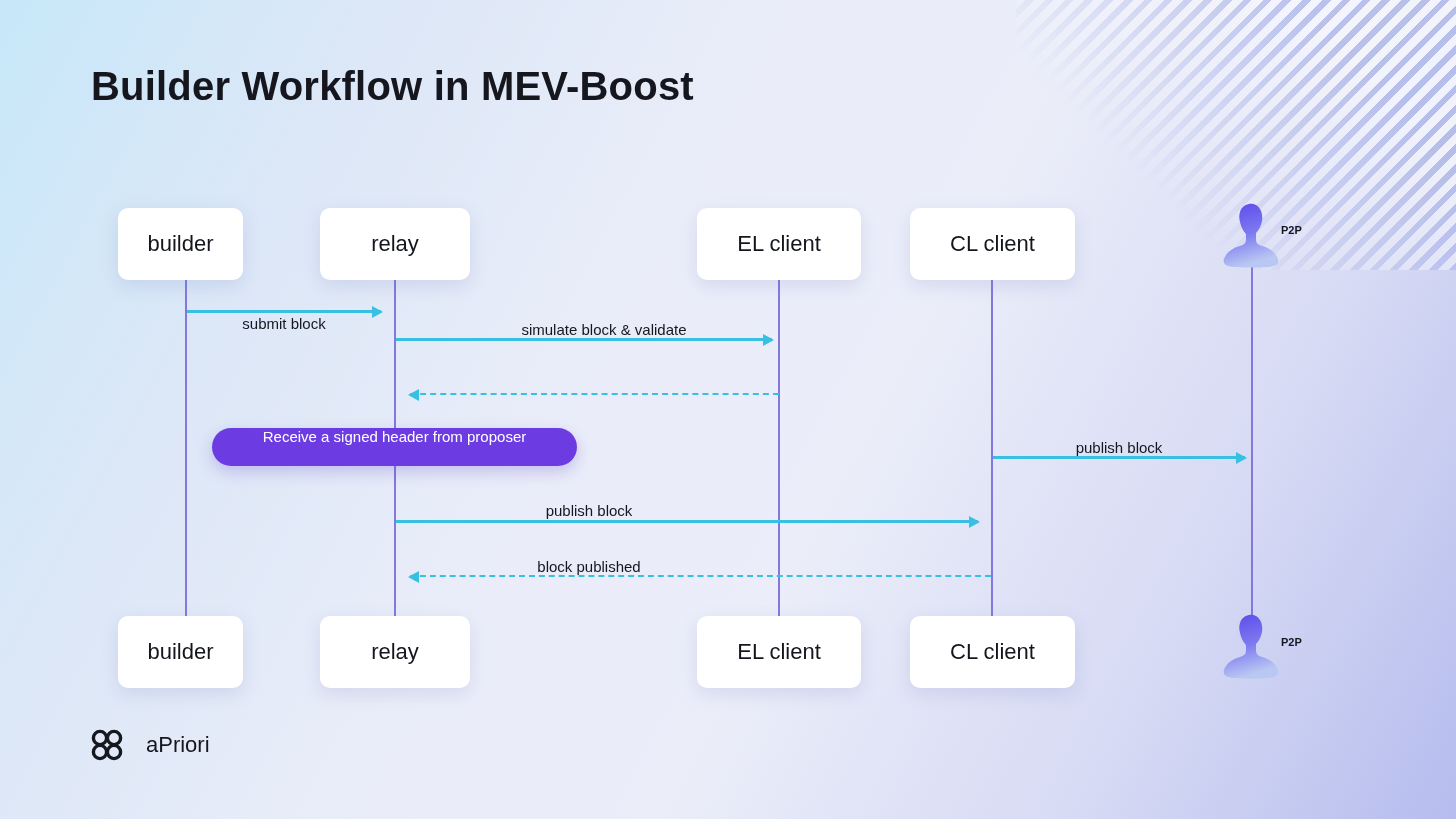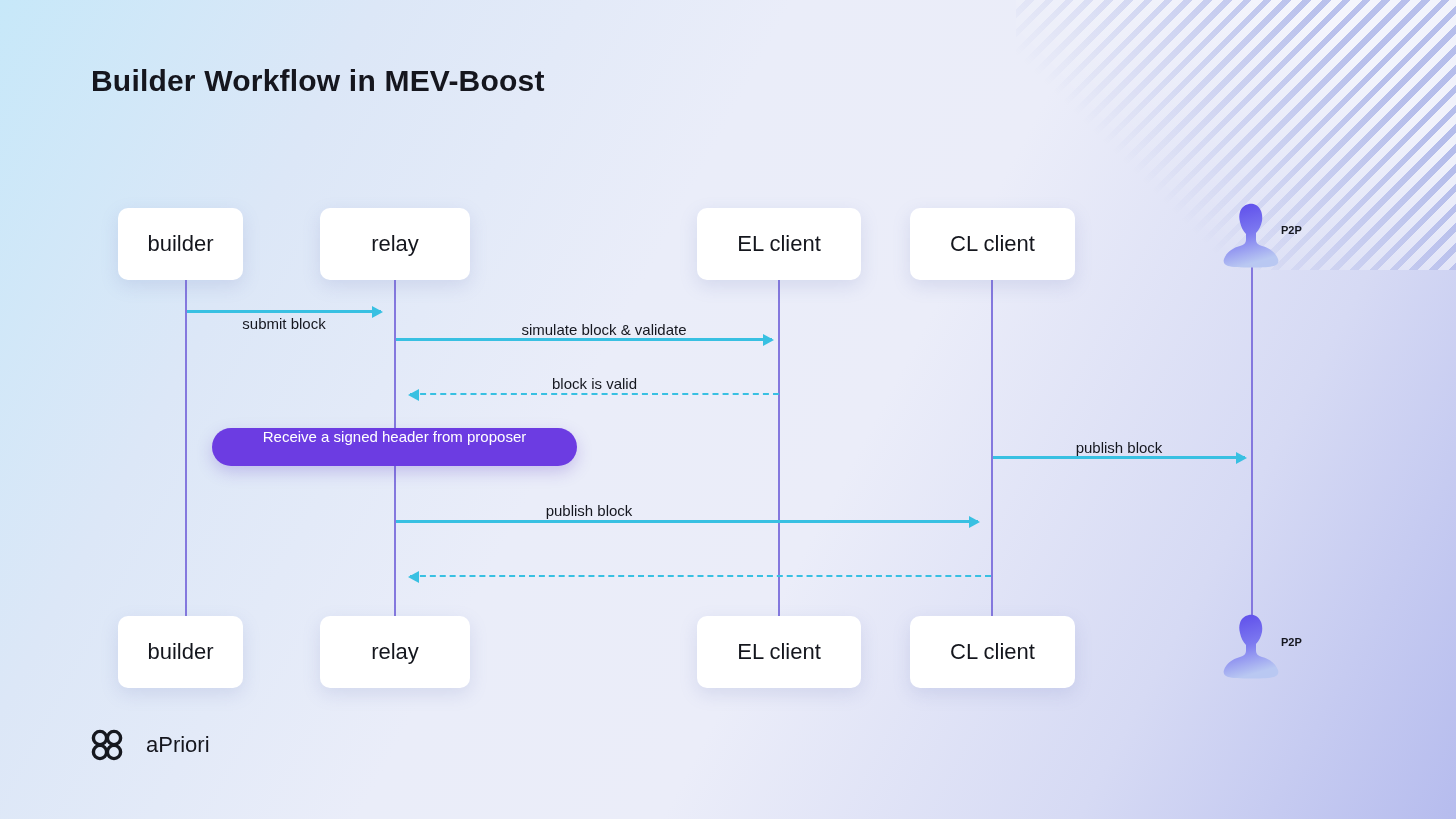--- a/index.html
+++ b/index.html
@@ -9,21 +9,21 @@
     background:linear-gradient(118deg,#c7e8f9 0%,#dcE7f7 20%,#eaedf9 42%,#ebedf9 58%,#d6daf4 80%,#b6bcee 100%);
   }
   .stripes{
     position:absolute;top:-30px;right:-30px;width:470px;height:300px;
     background:repeating-linear-gradient(135deg,rgba(148,160,226,.50) 0 6px,rgba(255,255,255,.65) 6px 14px);
     -webkit-mask-image:linear-gradient(45deg,transparent 28%,#000 72%);
     mask-image:linear-gradient(45deg,transparent 28%,#000 72%);
   }
   .title{
     position:absolute;left:91px;top:64px;margin:0;
-    font-size:30px;font-weight:700;color:#15161e;letter-spacing:.2px;
+    font-size:40px;font-weight:700;color:#15161e;letter-spacing:.2px;
   }
   .pbox{
     position:absolute;height:72px;background:#ffffff;border-radius:10px;
     box-shadow:0 6px 18px rgba(110,120,190,.18);
     display:flex;align-items:center;justify-content:center;
     font-size:22px;color:#14161d;font-weight:500;
   }
   .lifeline{position:absolute;width:2px;background:#8478de;}
   .arrow{position:absolute;}
   .line-solid{position:absolute;left:0;top:0;width:100%;height:2.5px;background:#38c0e2;}
@@ -91,21 +91,20 @@
   <div class="arrow" style="left:396px;top:338px;width:376px;">
     <div class="line-solid"></div>
     <div class="head-right"></div>
   </div>
   <div class="msg-label" style="left:396px;top:321px;width:376px;margin-left:20px;">simulate block &amp; validate</div>
 
   <div class="arrow" style="left:410px;top:393px;width:369px;">
     <div class="line-dashed"></div>
     <div class="head-left"></div>
   </div>
-  <div class="msg-label" style="left:410px;top:375px;width:369px;">block is valid</div>
 
   <div class="note-pill">
     <span>Receive a signed header from proposer</span>
   </div>
 
   <div class="arrow" style="left:993px;top:456px;width:252px;">
     <div class="line-solid"></div>
     <div class="head-right"></div>
   </div>
   <div class="msg-label" style="left:993px;top:439px;width:252px;">publish block</div>
@@ -113,20 +112,21 @@
   <div class="arrow" style="left:396px;top:520px;width:582px;">
     <div class="line-solid"></div>
     <div class="head-right"></div>
   </div>
   <div class="msg-label" style="left:396px;top:502px;width:386px;">publish block</div>
 
   <div class="arrow" style="left:410px;top:575px;width:581px;">
     <div class="line-dashed"></div>
     <div class="head-left"></div>
   </div>
+  <div class="msg-label" style="left:396px;top:558px;width:386px;">block published</div>
 
   <div class="pbox" style="left:118px;top:616px;width:125px;">
     <span>builder</span>
   </div>
   <div class="pbox" style="left:320px;top:616px;width:150px;">
     <span>relay</span>
   </div>
   <div class="pbox" style="left:697px;top:616px;width:164px;">
     <span>EL client</span>
   </div>

